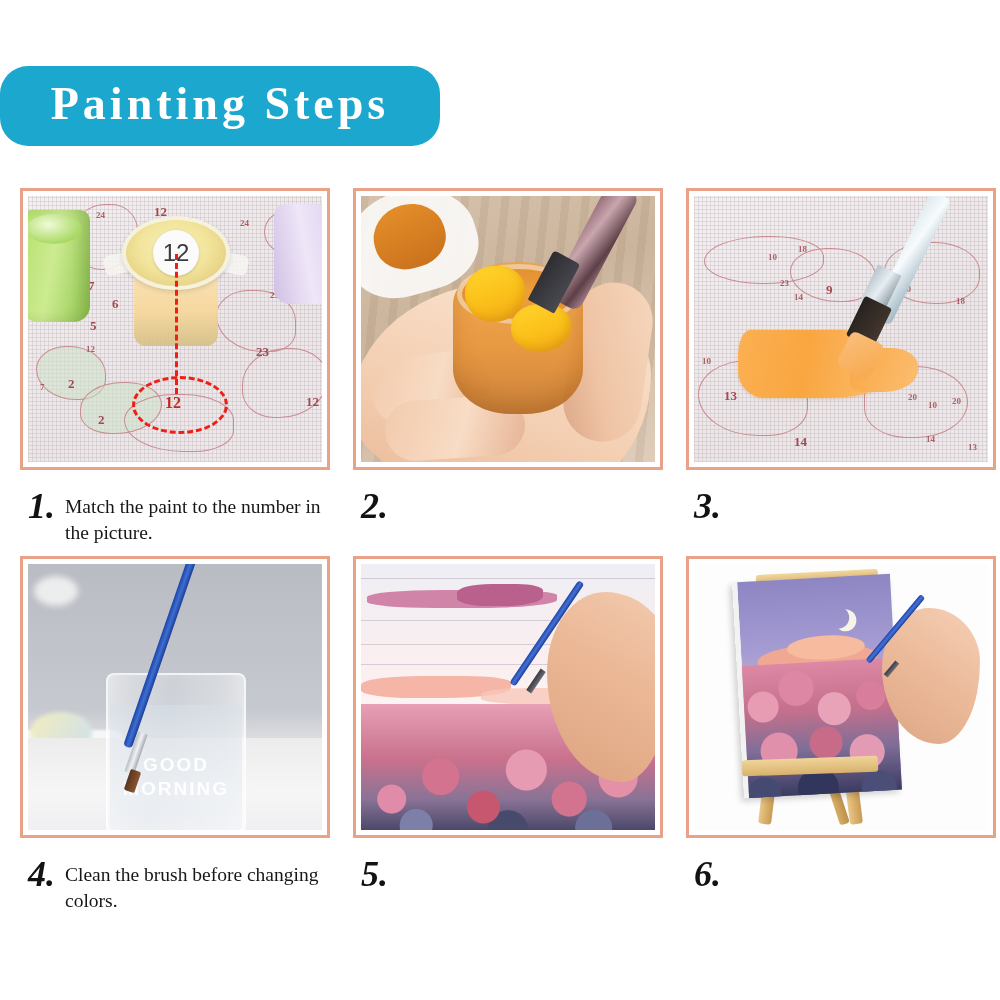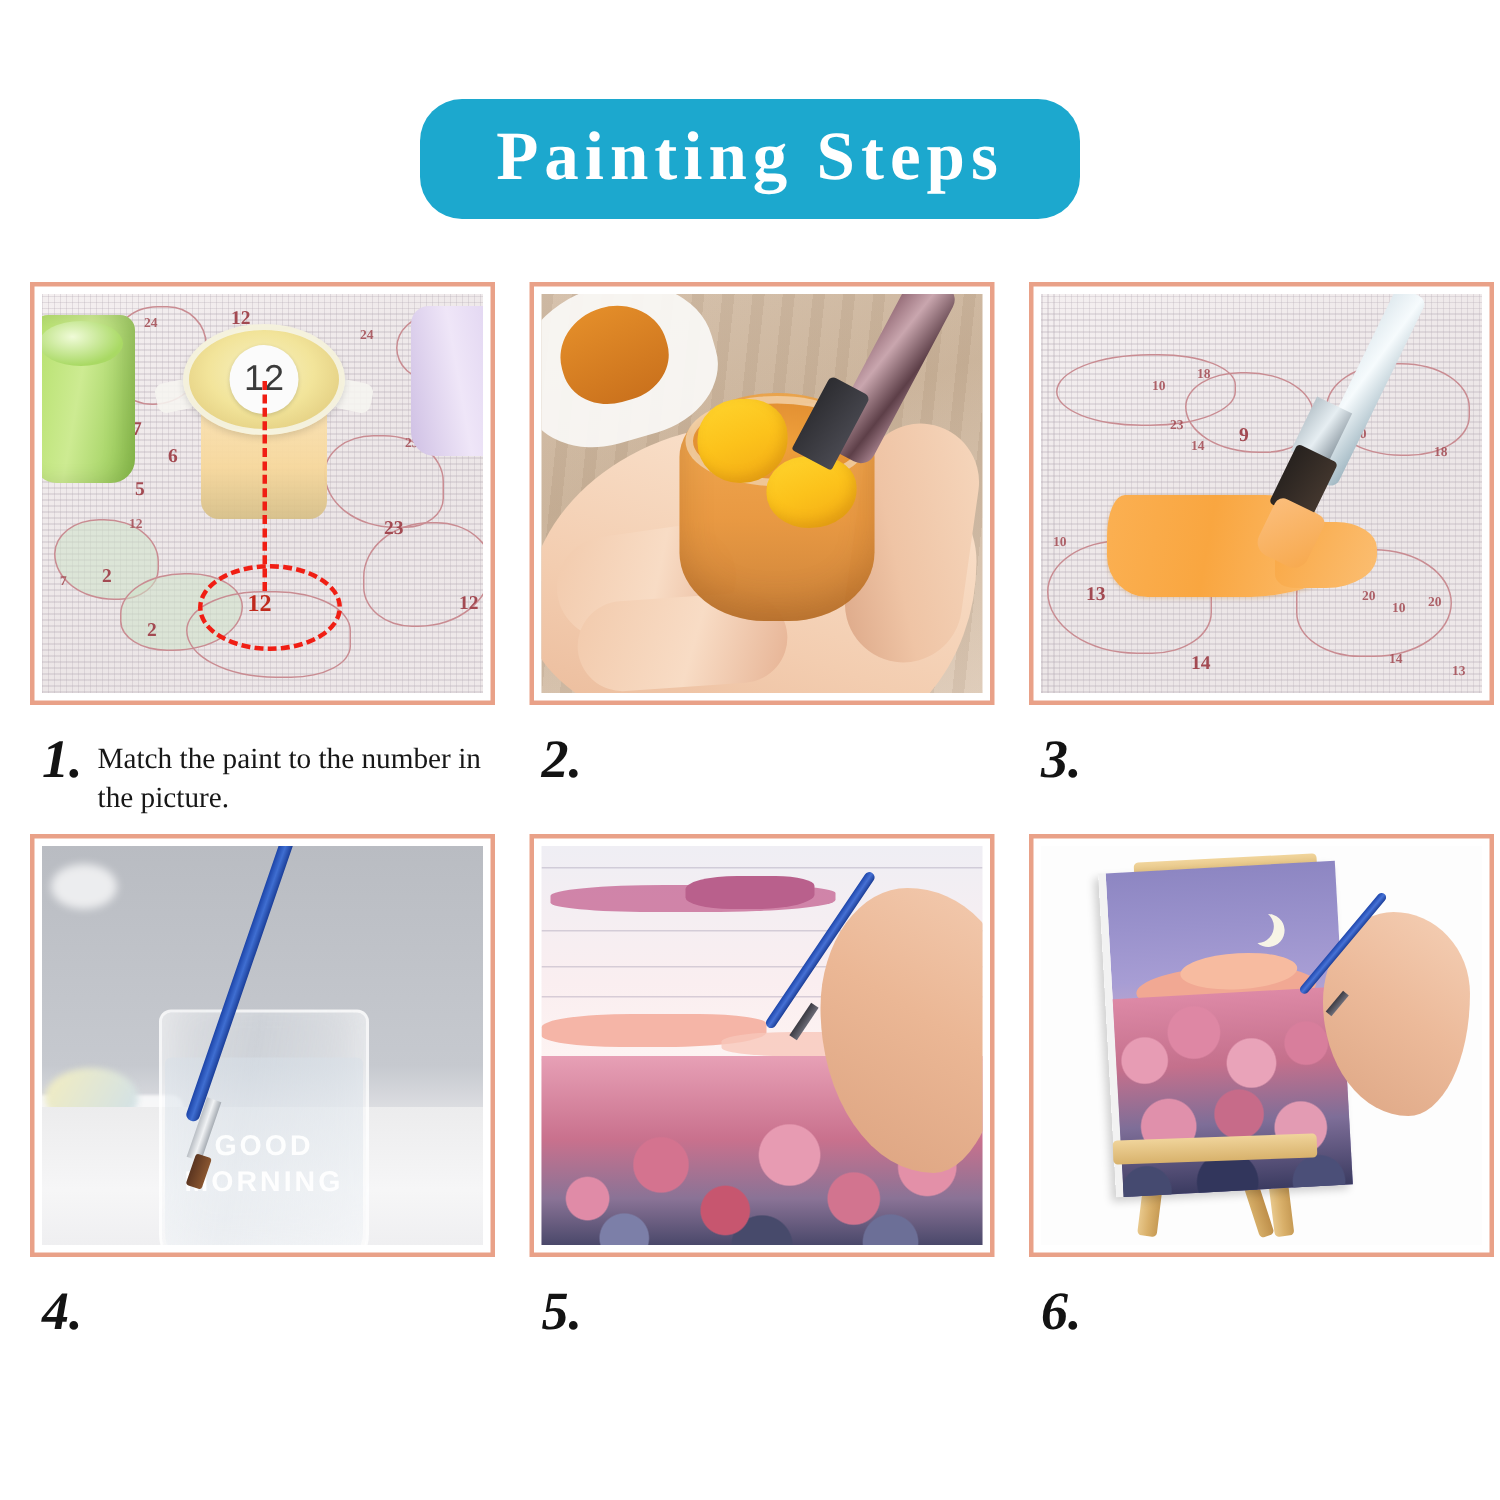--- a/index.html
+++ b/index.html
@@ -11,21 +11,20 @@
     font-family: "Liberation Serif", "DejaVu Serif", serif;
     overflow: hidden;
     position: relative;
   }
 
   
   .title-wrap {
     width: 100%;
     padding-top: 66px;
     display: flex;
-    justify-content: center;
   }
   .title-banner {
     background: #1CA8CE;
     border-radius: 28px;
     padding: 14px 48px 18px 48px;
     min-width: 440px;
     text-align: center;
   }
   .title-text {
     color: #ffffff;
@@ -564,20 +563,21 @@
           </div>
         </div>
 
         <div class="brush4-h"></div>
         <div class="brush4-fer"></div>
         <div class="brush4-f"></div>
       </div>
     </div>
     <div class="caption">
       <span class="step-num">4.</span>
+      <span class="caption-text">Clean the brush before changing colors.</span>
     </div>
   </div>
 
   <div class="cell">
     <div class="frame">
       <div class="photo p5">
         <div class="line5" style="top:14px;"></div>
         <div class="line5" style="top:56px;"></div>
         <div class="line5" style="top:80px;"></div>
         <div class="line5" style="top:100px;"></div>

